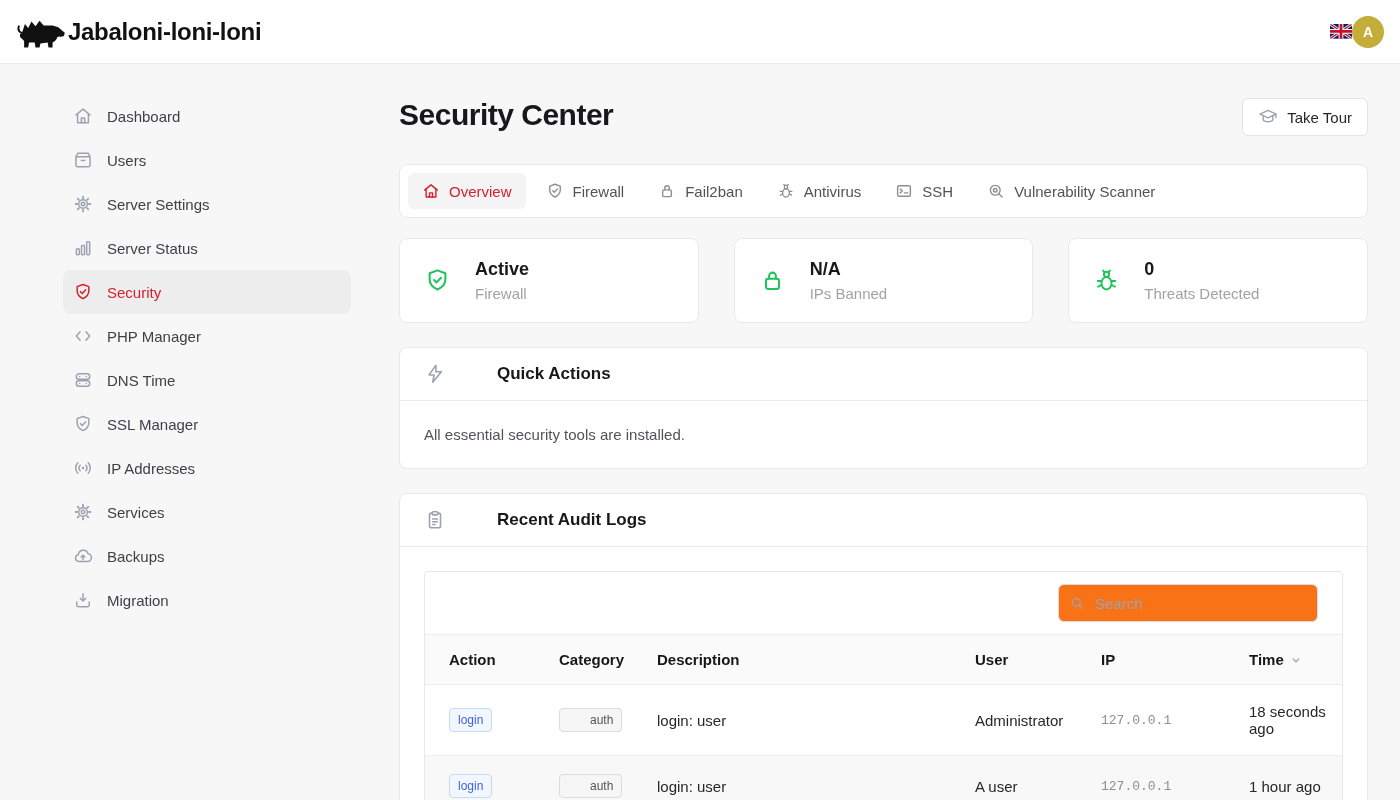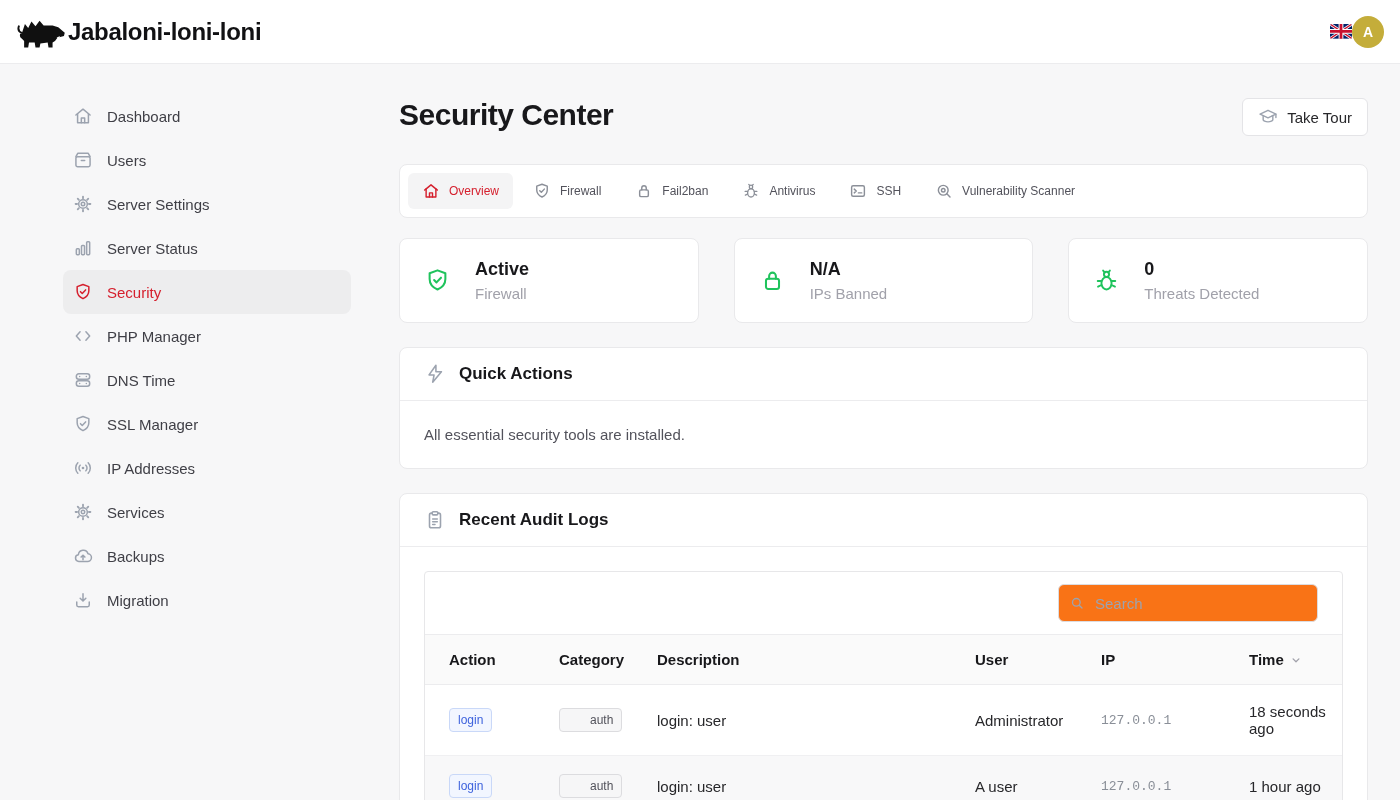--- a/index.html
+++ b/index.html
@@ -54,21 +54,21 @@
   }
   .tour-btn .icon{ width:20px; height:20px; color:#9ca3af; }
 
   
   .tabs-card{
     background:#fff; border:1px solid #e9e9eb; border-radius:8px; padding:8px;
     display:flex; gap:6px; margin-bottom:20px;
   }
   .tab{
     display:flex; align-items:center; gap:9px; padding:9px 14px; border-radius:6px;
-    font-size:12px; color:#52525b; cursor:pointer; background:transparent; border:none;
+    font-size:15px; color:#52525b; cursor:pointer; background:transparent; border:none;
     font-family:inherit; white-space:nowrap;
   }
   .tab .icon{ width:18px; height:18px; color:#8b8f98; }
   .tab.active{ background:#f4f4f5; color:var(--accent-red); font-weight:500; }
   .tab.active .icon{ color:var(--accent-red); }
 
   
   .status-row{ display:grid; grid-template-columns:1fr 1fr 1fr; gap:35px; margin-bottom:24px; }
   .status-card{
     background:#fff; border:1px solid #e9e9eb; border-radius:8px;
@@ -77,21 +77,21 @@
   .status-card .icon{ width:27px; height:27px; color:var(--success-green); flex-shrink:0; }
   .status-value{ font-size:18px; font-weight:700; line-height:22px; }
   .status-label{ font-size:15px; color:#a1a1aa; line-height:19px; margin-top:4px; }
 
   
   .section-card{ background:#fff; border:1px solid #e9e9eb; border-radius:8px; margin-bottom:24px; }
   .section-head{
     display:flex; align-items:center; gap:13px; padding:15px 24px; border-bottom:1px solid #ececee;
   }
   .section-head .icon{ width:22px; height:22px; color:#9ca3af; }
-  .section-title{ font-size:17px; font-weight:700; }
+  .section-title{ font-size:17px; font-weight:700;margin-left:38px; }
   .section-body{ padding:24px; font-size:15px; color:#52525b; line-height:19px; }
 
   
   .audit-body{ padding:24px 24px 40px 24px; }
   .table-widget{ border:1px solid #e7e7e9; border-radius:4px; }
   .search-row{ display:flex; justify-content:flex-end; padding:12px 24px; }
   .search-box{ position:relative; width:260px; }
   .search-box .icon{
     position:absolute; left:11px; top:50%; transform:translateY(-50%);
     width:16px; height:16px; color:#9ca3af;

